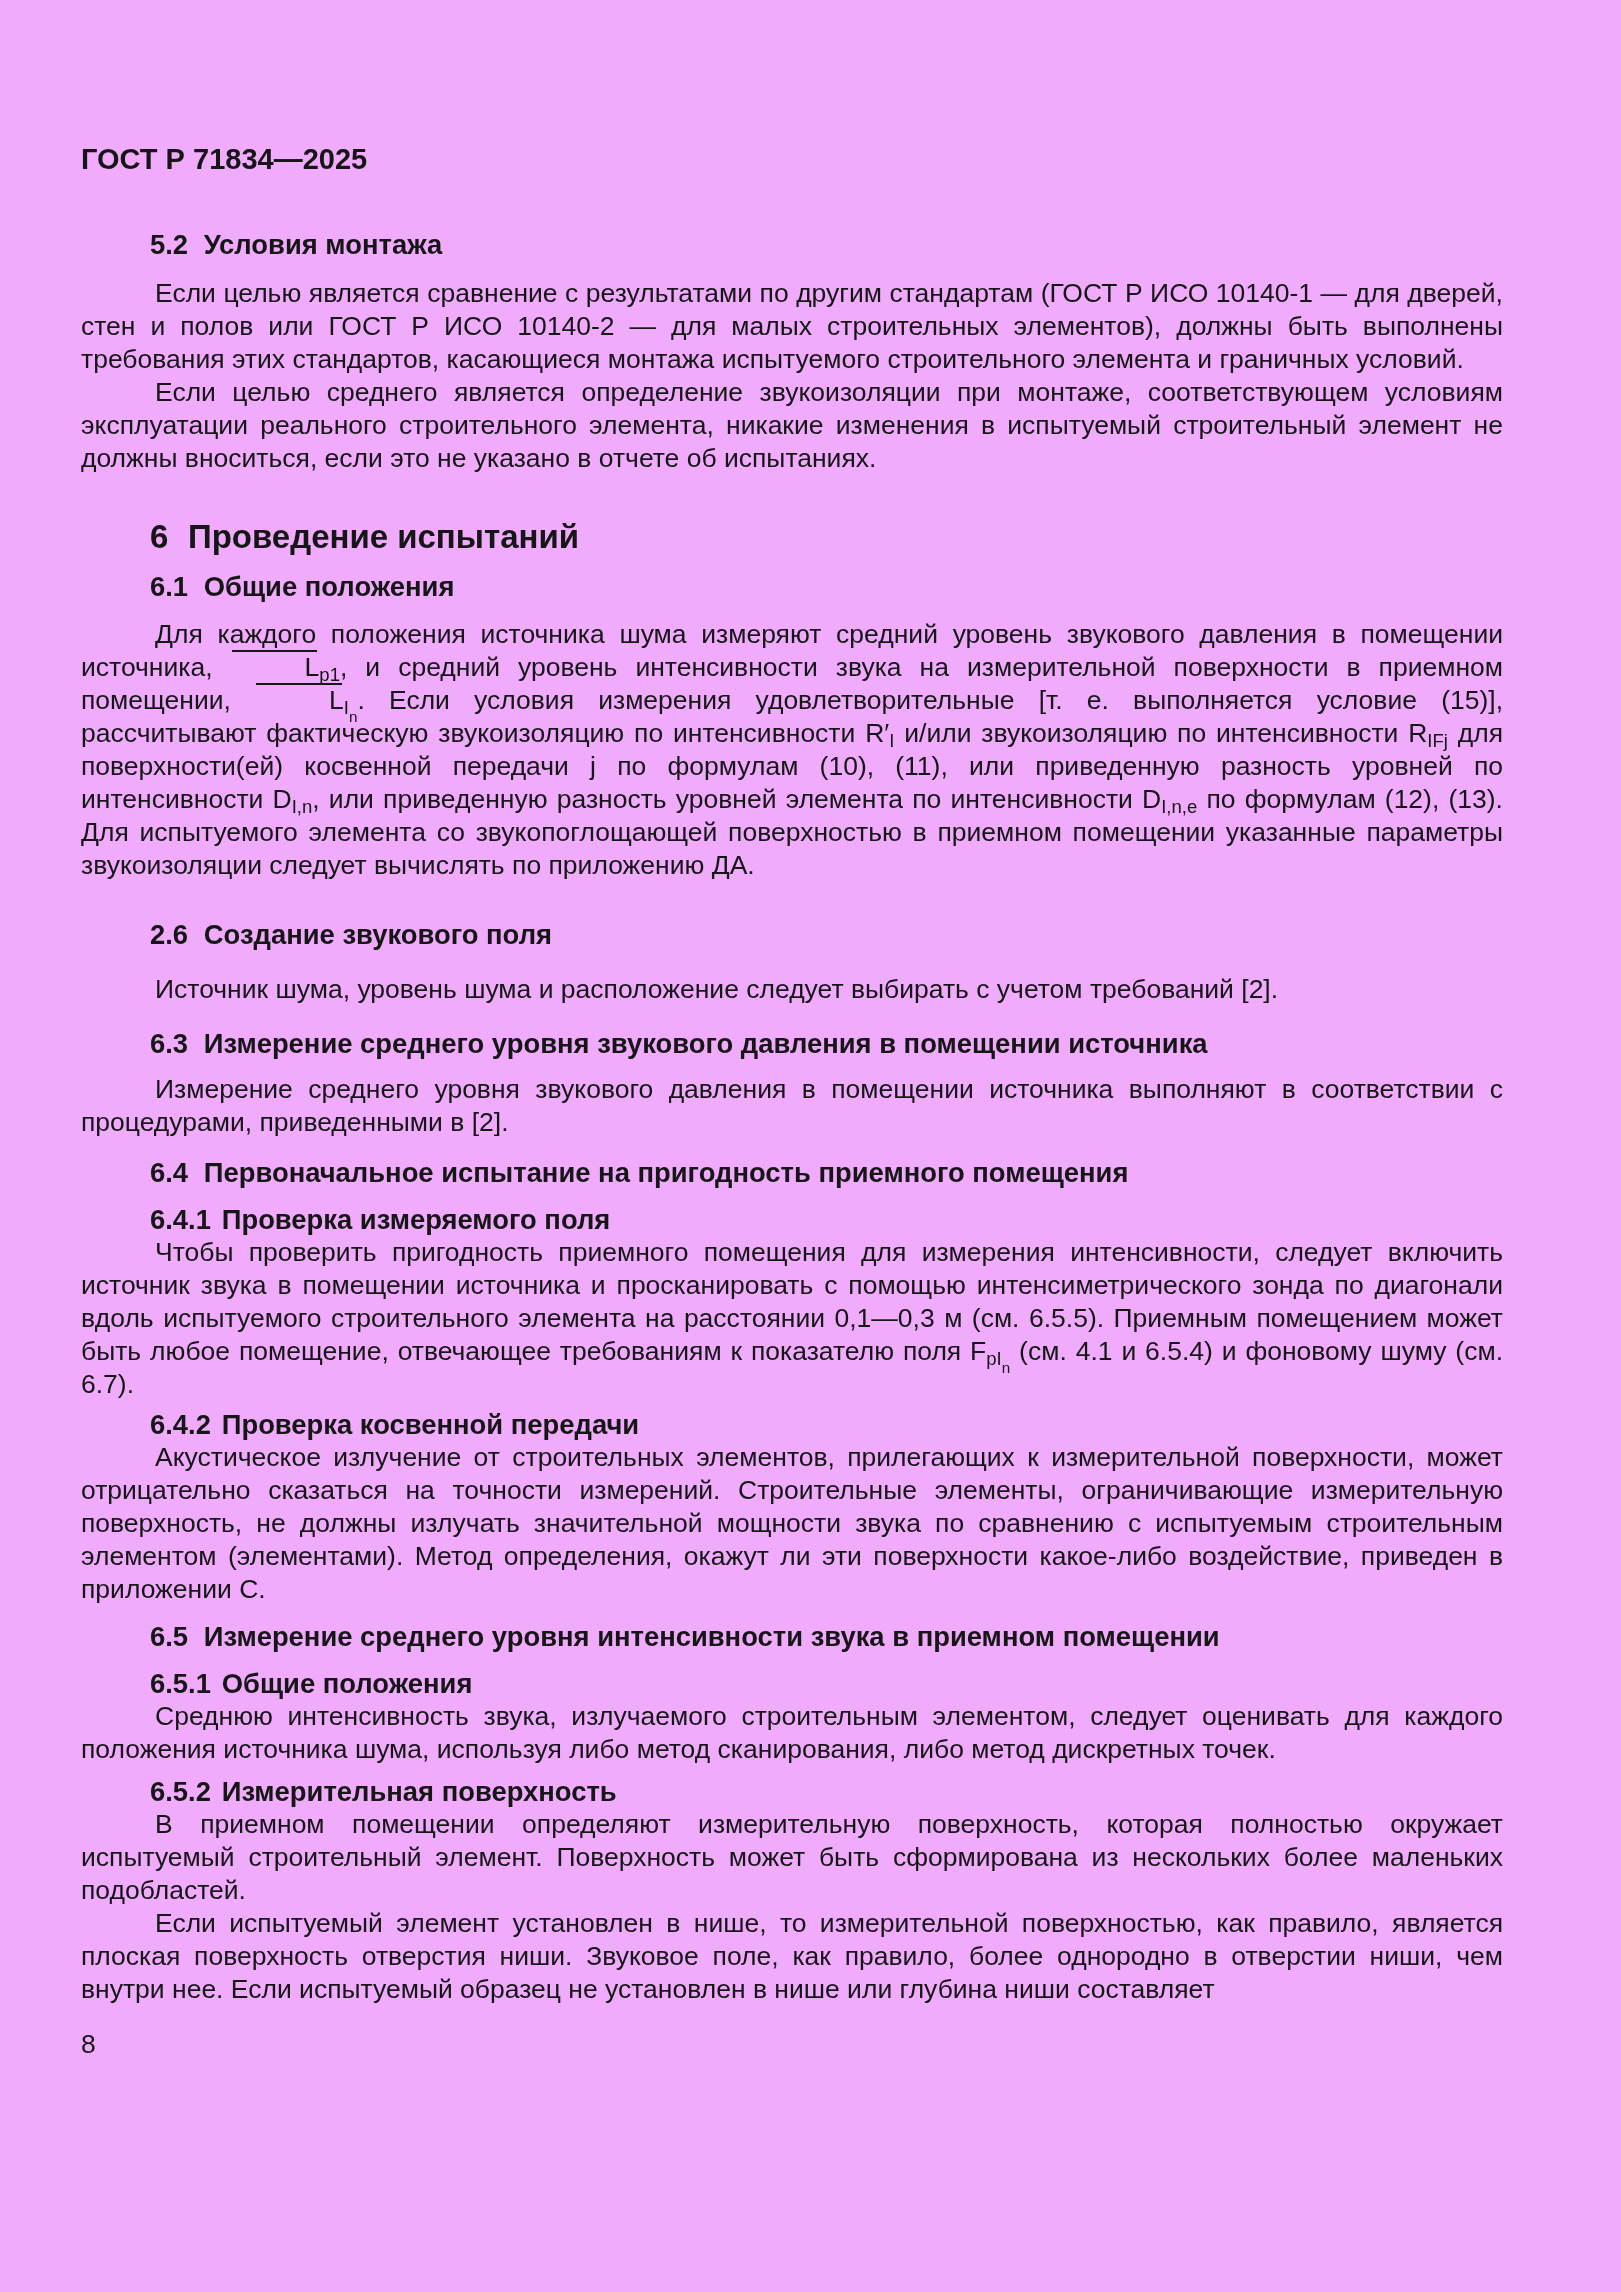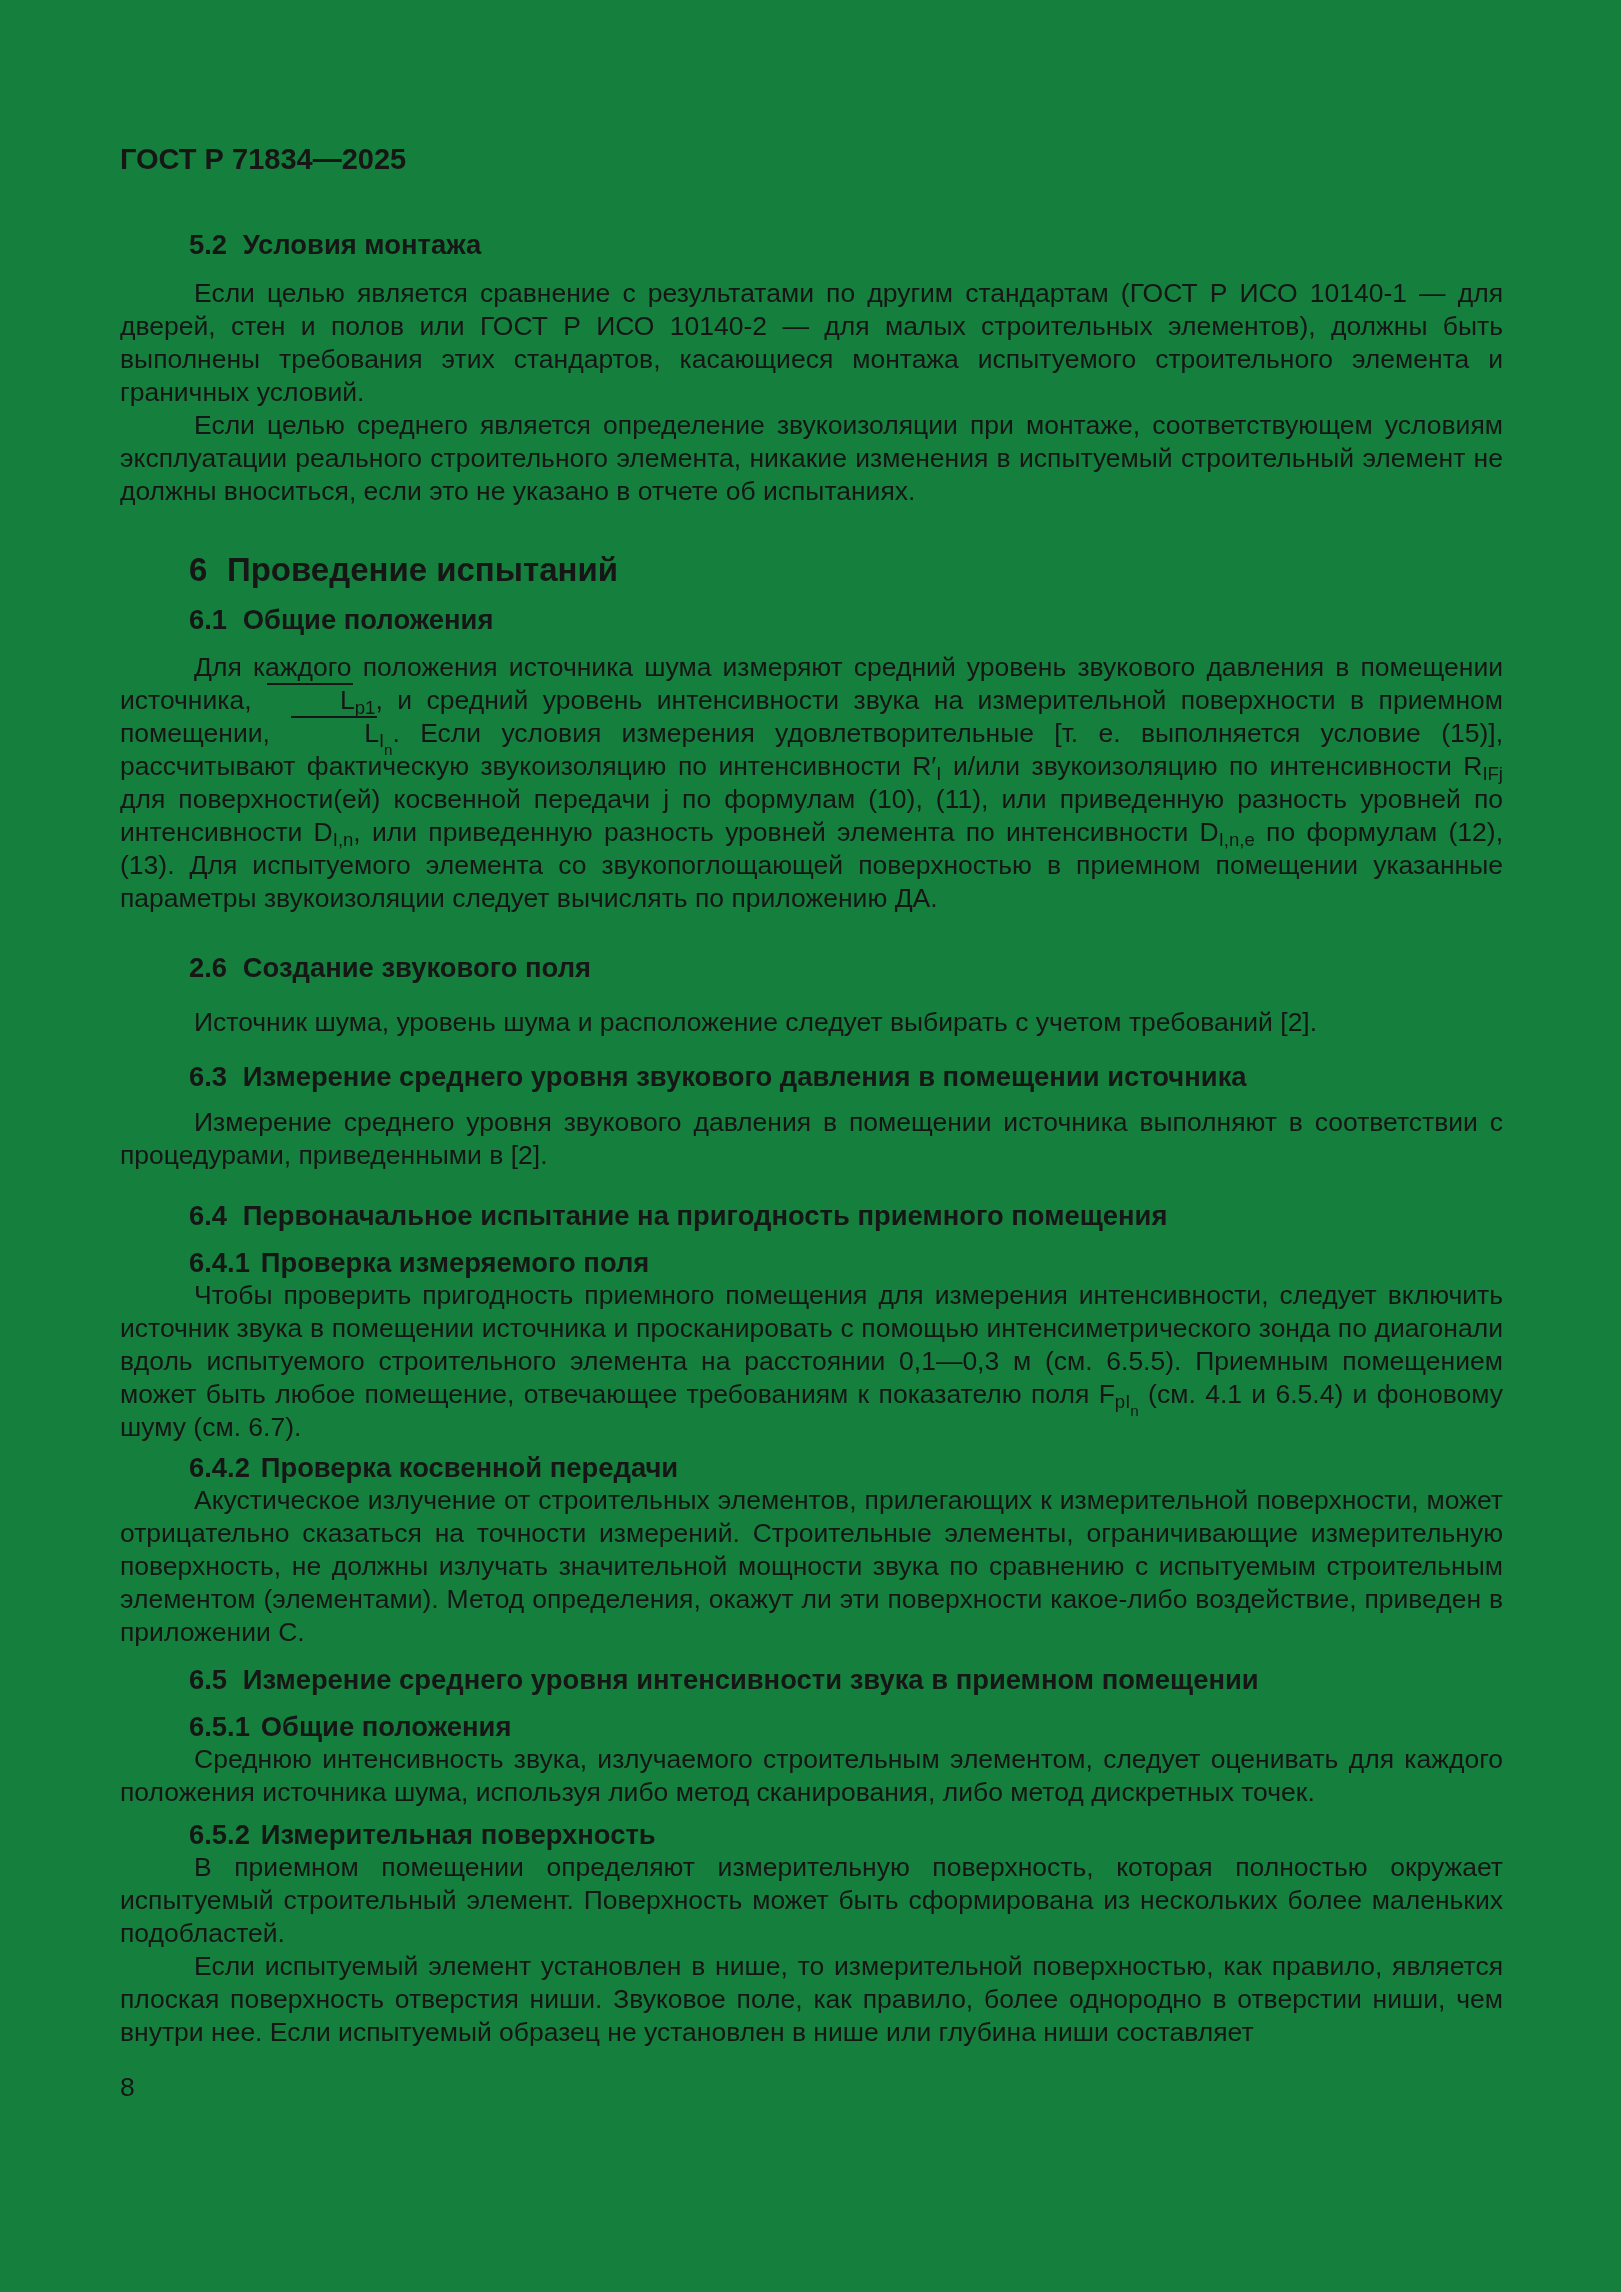--- a/index.html
+++ b/index.html
@@ -1,36 +1,36 @@
 <!DOCTYPE html>
 <html lang="ru"><head>
 <meta charset="utf-8">
 <style>
   html,body{margin:0;padding:0;background:#e8e8e8;}
   .page{
-    width:1621px;height:2293px;background:#15803d;box-sizing:border-box;
-    padding:143px 118px 0 120px;position:relative;
+    width:1621px;height:2293px;background:#f0abfc;box-sizing:border-box;
+    padding:143px 118px 0 81px;position:relative;
     font-family:"Liberation Sans",sans-serif;color:#161616;
   }
   .doc-header{font-weight:bold;font-size:29px;line-height:33px;}
   h1,h2,h3{margin:0;font-weight:bold;font-size:27.4px;line-height:33px;padding-left:69px;}
   h1{font-size:33px;line-height:39px;margin-top:42px;}
   .hnum{margin-right:15.7px;}
   h1 .hnum{margin-right:19.6px;}
   h3 .hnum{margin-right:10.8px;}
   p{margin:0;font-size:26.5px;line-height:33px;text-align:justify;text-indent:74px;}
   .mt-h52{margin-top:52px;}
   .mt-p1{margin-top:15.7px;}
   .mt-h61{margin-top:14.7px;}
   .mt-p3{margin-top:14.7px;}
   .mt-h62{margin-top:36px;}
   .mt-p4{margin-top:21.6px;}
   .mt-h63{margin-top:21.6px;}
   .mt-p5{margin-top:12.7px;}
-  .mt-h64{margin-top:27px;}
+  .mt-h64{margin-top:17px;}
   .mt-h641{margin-top:13.7px;}
   .mt-h642{margin-top:7.8px;}
   .mt-h65{margin-top:13.7px;}
   .mt-h651{margin-top:13.7px;}
   .mt-h652{margin-top:9px;}
   .page-number{margin-top:23.5px;text-indent:0;text-align:left;font-size:26.5px;}
   .it{}
   sub{font-size:70%;line-height:0;vertical-align:-0.28em;letter-spacing:0;}
   sub sub{font-size:82%;vertical-align:-0.5em;}
   .bar{position:relative;display:inline-block;}

